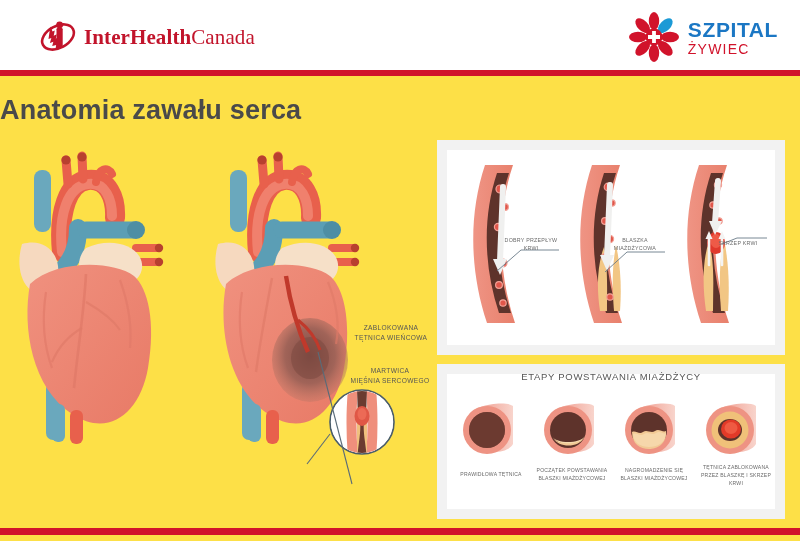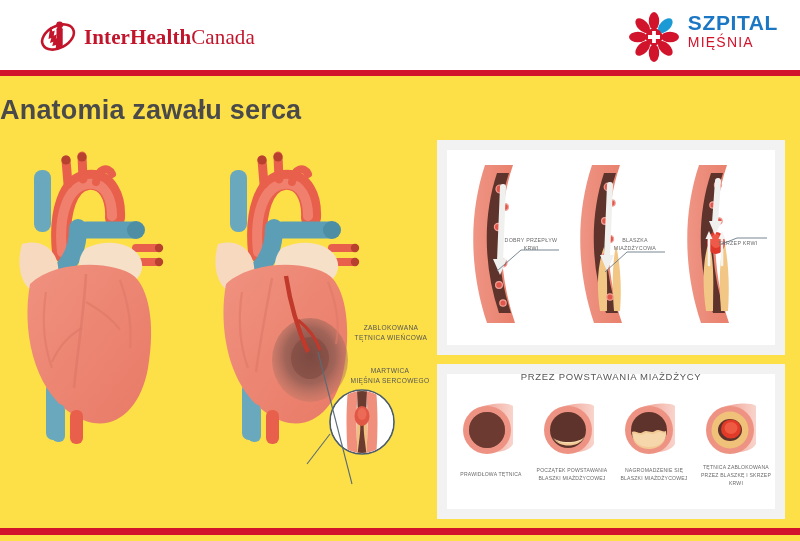--- a/index.html
+++ b/index.html
@@ -16,21 +16,21 @@
   .foot-rule{position:absolute;left:0;top:528px;width:800px;height:7px;background:#d1132b;}
 
   
   .ihc{position:absolute;left:38px;top:18px;display:flex;align-items:center;gap:6px;}
   .ihc-mark{width:40px;height:38px;position:relative;}
   .ihc-text{font-family:"Liberation Serif", serif;font-size:21px;color:#c2142b;letter-spacing:.1px;white-space:nowrap;}
   .ihc-text b{font-weight:700;}
   .ihc-text span.light{font-weight:400;}
 
   
-  .szp{position:absolute;right:22px;top:12px;display:flex;gap:9px;}
+  .szp{position:absolute;right:22px;top:12px;display:flex;align-items:center;gap:9px;}
   .szp-mark{width:50px;height:50px;position:relative;}
   .szp-words{line-height:1.0;}
   .szp-1{font-size:21px;font-weight:700;color:#1b77c4;letter-spacing:.6px;}
   .szp-2{font-size:14px;font-weight:400;color:#d1132b;letter-spacing:1.2px;margin-top:2px;}
 
   
   .title{
     position:absolute;left:0;top:95px;width:800px;text-align:left;
     font-size:27px;font-weight:700;color:#4a4a4a;letter-spacing:.2px;
   }
@@ -109,21 +109,21 @@
               <ellipse cx="0" cy="-16" rx="5.2" ry="9" transform="rotate(315)"></ellipse>
             </g>
             <ellipse cx="0" cy="-16" rx="5.2" ry="9" transform="rotate(45)" fill="#1b9ad6"></ellipse>
             <circle r="8.5" fill="#d1132b"></circle>
             <path d="M-1.9,-6 h3.8 v4.1 h4.1 v3.8 h-4.1 v4.1 h-3.8 v-4.1 h-4.1 v-3.8 h4.1 z" fill="#fff"></path>
           </g>
         </svg>
       </div>
       <div class="szp-words">
         <div class="szp-1">SZPITAL</div>
-        <div class="szp-2">MIĘŚNIA</div>
+        <div class="szp-2">ŻYWIEC</div>
       </div>
     </div>
   </div>
 
   <div class="hdr-rule"></div>
   <div class="foot-rule"></div>
 
   <div class="title">Anatomia zawału serca</div>
 
   <div class="hearts">
@@ -332,21 +332,21 @@
     <div>MIAŻDŻYCOWA</div>
   </div>
   <div class="alabel al-clot">
     <div>SKRZEP KRWI</div>
   </div>
 
   <div class="panel panel-bot">
     <div class="panel-inner"></div>
   </div>
 
-  <div class="panel-bot-title">PRZEZ POWSTAWANIA MIAŻDŻYCY</div>
+  <div class="panel-bot-title">ETAPY POWSTAWANIA MIAŻDŻYCY</div>
 
   <svg width="348" height="100" viewBox="0 0 348 100" style="position:absolute;left:437px;top:392px;">
     <defs>
       <linearGradient id="tube" x1="0" y1="0" x2="1" y2="0">
         <stop offset="0" stop-color="#f3b3a6"></stop>
           <stop offset="0.45" stop-color="#ee9383"></stop>
         <stop offset="1" stop-color="#f6c6bb"></stop>
       </linearGradient>
     </defs>
 

